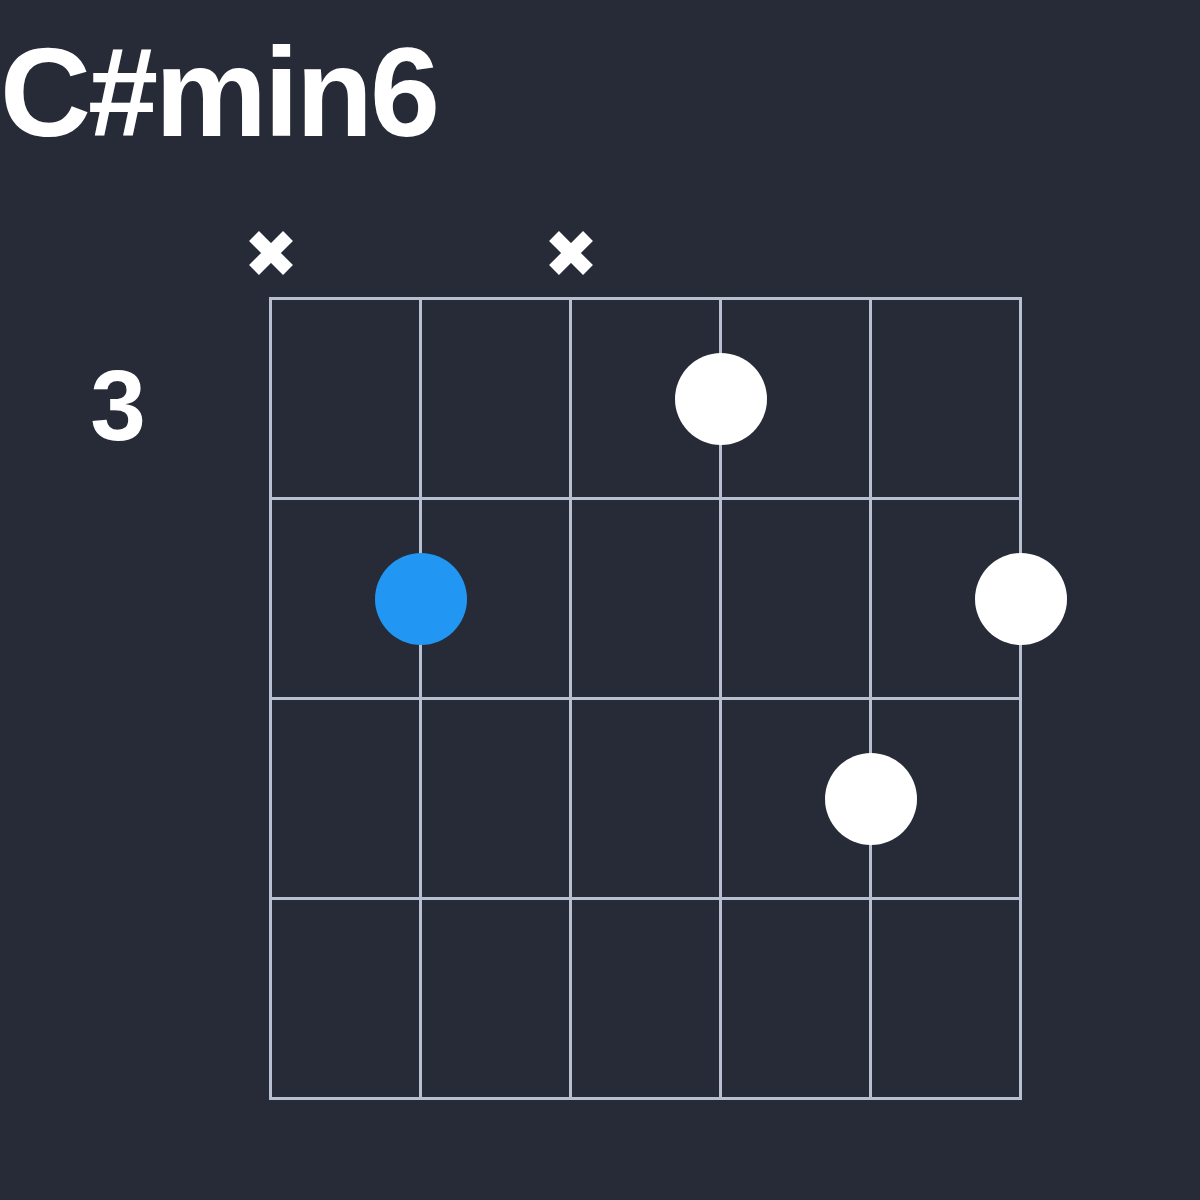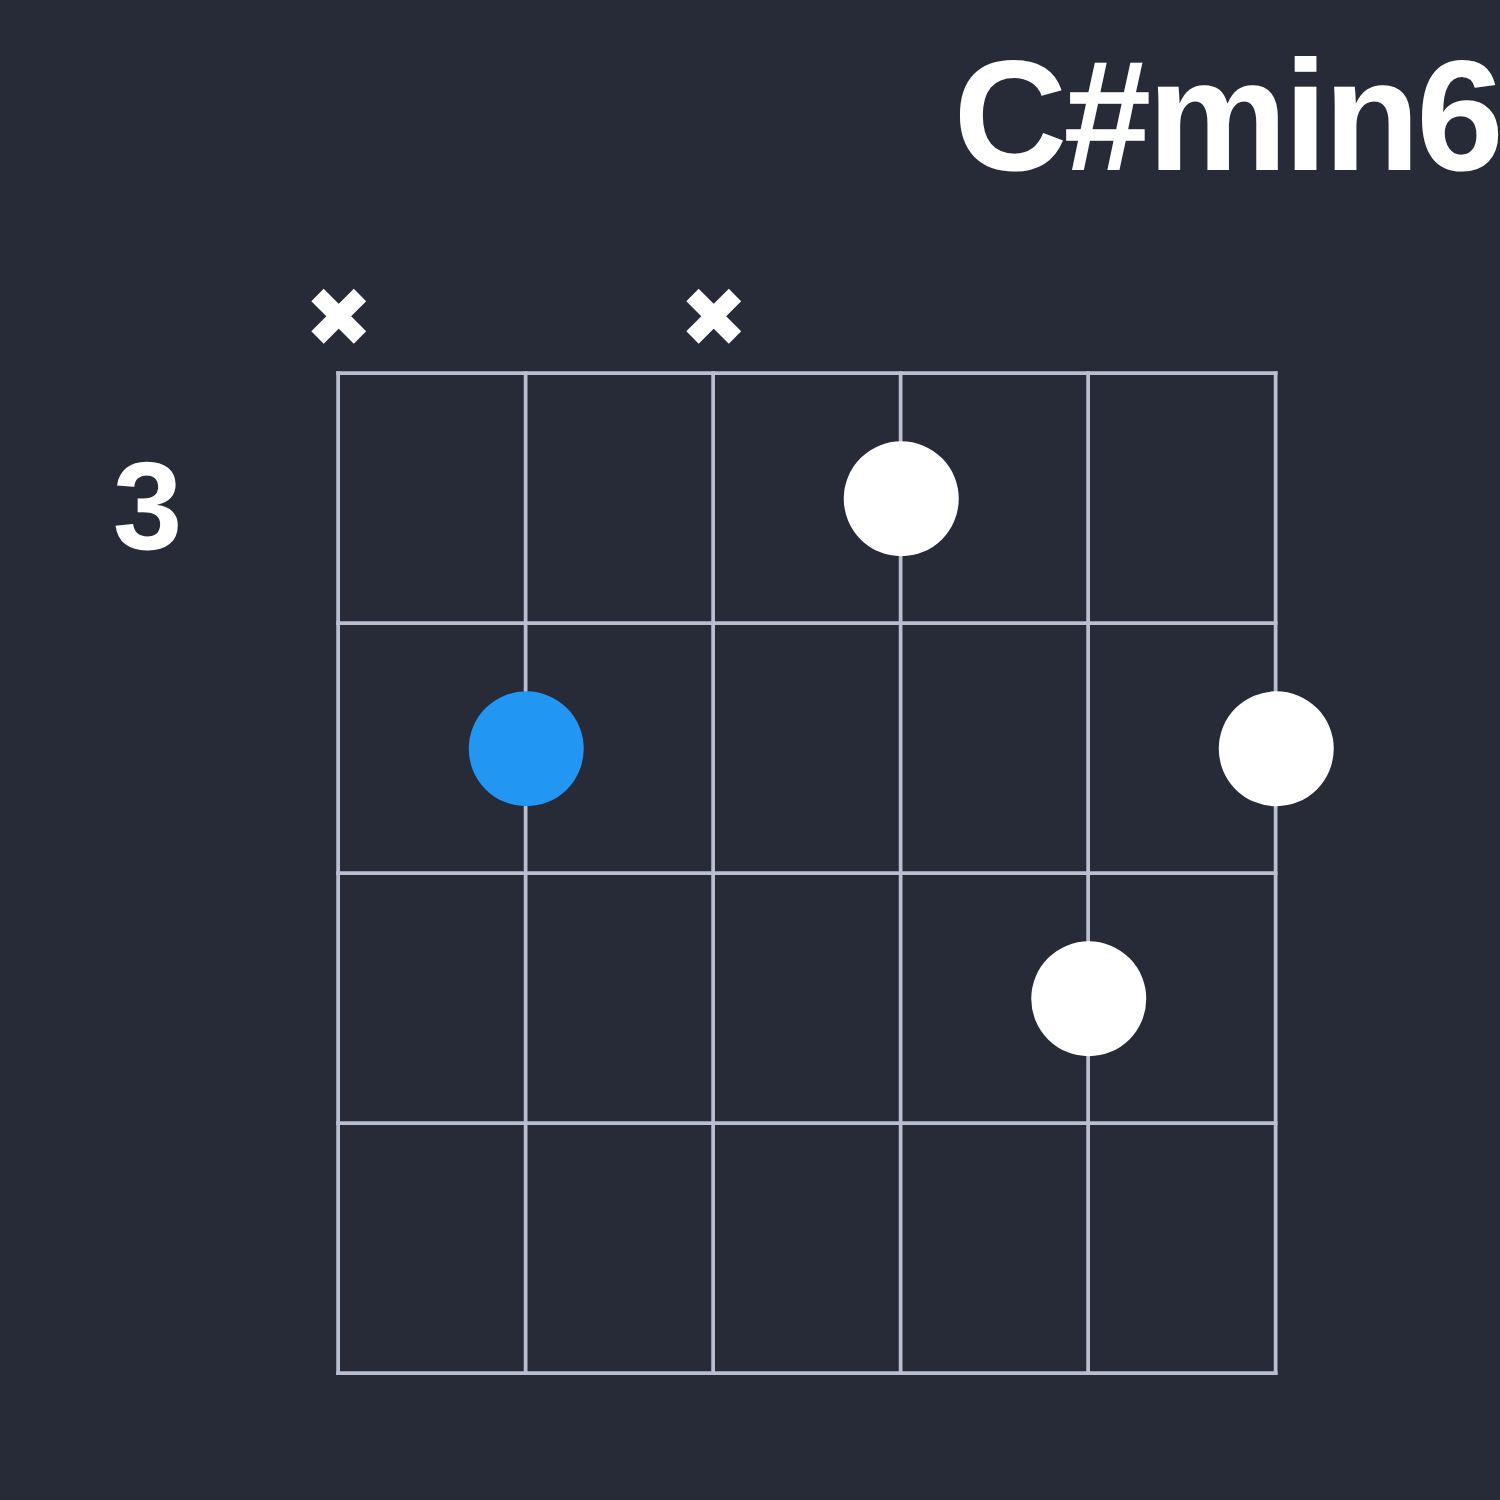--- a/index.html
+++ b/index.html
@@ -14,21 +14,21 @@
     position: relative;
     width: 1200px;
     height: 1200px;
     background: var(--bg, #262b37);
   }
   .chord-title {
     position: absolute;
     left: 0;
     top: 30px;
     width: 100%;
-    text-align: right;
+    text-align: left;
     color: var(--fg, #ffffff);
     font-size: 126px;
     font-weight: bold;
     letter-spacing: -3px;
     line-height: 1;
     white-space: nowrap;
   }
   .fret-label {
     position: absolute;
     left: 118px;

